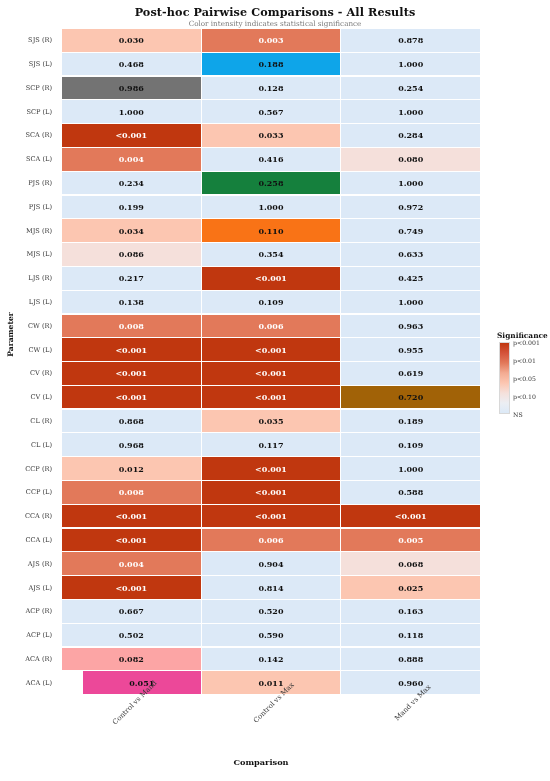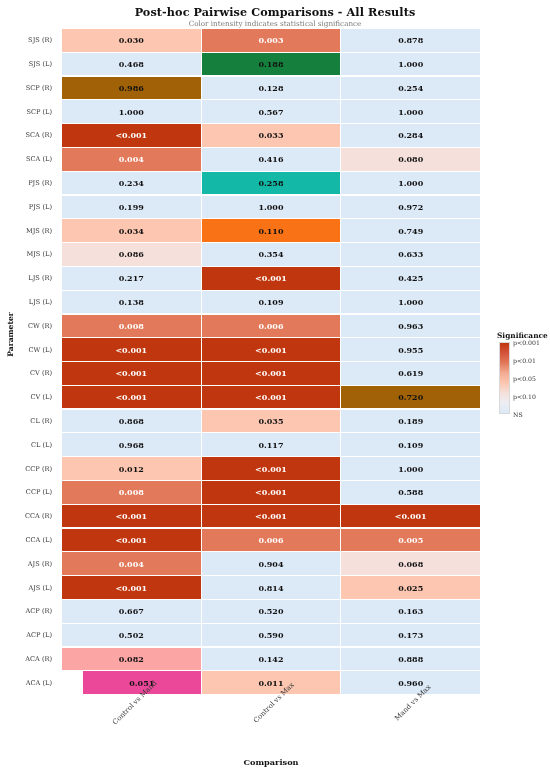--- a/index.html
+++ b/index.html
@@ -108,21 +108,21 @@
     position: absolute;
     left: 50%; top: 6px;
     transform: translateX(-50%) rotate(-45deg);
     transform-origin: center top;
     font-size: 7px;
     color: #3a3a3a;
     white-space: nowrap;
   }
   .xlabel {
     position: absolute;
-    left: 62px; top: 757px;
+    left: 52px; top: 757px;
     width: 418px;
     text-align: center;
     font-size: 8.2px;
     font-weight: bold;
     color: #111111;
   }
 
   
   .legend {
     position: absolute;
@@ -199,36 +199,36 @@
       <div class="rowlabel">ACA (R)</div>
       <div class="rowlabel">ACA (L)</div>
     </div>
 
   <div class="plot">
     <div class="grid" id="grid">
         <div class="cell" style="background: rgb(252, 198, 177);">0.030</div>
         <div class="cell lighttext" style="background: rgb(226, 121, 90);">0.003</div>
         <div class="cell" style="background: rgb(220, 233, 247);">0.878</div>
         <div class="cell" style="background: rgb(220, 233, 247);">0.468</div>
-        <div class="cell" style="background: #15803d;">0.188</div>
-        <div class="cell" style="background: rgb(220, 233, 247);">1.000</div>
-        <div class="cell" style="background: #a16207; text-align: center;">0.986</div>
+        <div class="cell" style="background: #0ea5e9;">0.188</div>
+        <div class="cell" style="background: rgb(220, 233, 247);">1.000</div>
+        <div class="cell" style="background: #737373; text-align: center;">0.986</div>
         <div class="cell" style="background: rgb(220, 233, 247);">0.128</div>
         <div class="cell" style="background: rgb(220, 233, 247);">0.254</div>
         <div class="cell" style="background: rgb(220, 233, 247);">1.000</div>
         <div class="cell" style="background: rgb(220, 233, 247);">0.567</div>
         <div class="cell" style="background: rgb(220, 233, 247);">1.000</div>
         <div class="cell lighttext" style="background: rgb(192, 55, 15);">&lt;0.001</div>
         <div class="cell" style="background: rgb(252, 198, 177);">0.033</div>
         <div class="cell" style="background: rgb(220, 233, 247);">0.284</div>
         <div class="cell lighttext" style="background: rgb(226, 121, 90);">0.004</div>
         <div class="cell" style="background: rgb(220, 233, 247);">0.416</div>
         <div class="cell" style="background: rgb(245, 224, 219);">0.080</div>
         <div class="cell" style="background: rgb(220, 233, 247);">0.234</div>
-        <div class="cell" style="background: #14b8a6;">0.258</div>
+        <div class="cell" style="background: #15803d;">0.258</div>
         <div class="cell" style="background: rgb(220, 233, 247);">1.000</div>
         <div class="cell" style="background: rgb(220, 233, 247);">0.199</div>
         <div class="cell" style="background: rgb(220, 233, 247);">1.000</div>
         <div class="cell" style="background: rgb(220, 233, 247);">0.972</div>
         <div class="cell" style="background: rgb(252, 198, 177);">0.034</div>
         <div class="cell" style="background: #f97316;">0.110</div>
         <div class="cell" style="background: rgb(220, 233, 247);">0.749</div>
         <div class="cell" style="background: rgb(245, 224, 219);">0.086</div>
         <div class="cell" style="background: rgb(220, 233, 247);">0.354</div>
         <div class="cell" style="background: rgb(220, 233, 247); text-align: center;">0.633</div>
@@ -272,21 +272,21 @@
         <div class="cell" style="background: rgb(220, 233, 247);">0.904</div>
         <div class="cell" style="background: rgb(245, 224, 219);">0.068</div>
         <div class="cell lighttext" style="background: rgb(192, 55, 15);">&lt;0.001</div>
         <div class="cell" style="background: rgb(220, 233, 247);">0.814</div>
         <div class="cell" style="background: rgb(252, 198, 177);">0.025</div>
         <div class="cell" style="background: rgb(220, 233, 247);">0.667</div>
         <div class="cell" style="background: rgb(220, 233, 247);">0.520</div>
         <div class="cell" style="background: rgb(220, 233, 247);">0.163</div>
         <div class="cell" style="background: rgb(220, 233, 247);">0.502</div>
         <div class="cell" style="background: rgb(220, 233, 247);">0.590</div>
-        <div class="cell" style="background: rgb(220, 233, 247);">0.173</div>
+        <div class="cell" style="background: rgb(220, 233, 247);">0.118</div>
         <div class="cell" style="background: #fca5a5;">0.082</div>
         <div class="cell" style="background: rgb(220, 233, 247);">0.142</div>
         <div class="cell" style="background: rgb(220, 233, 247);">0.888</div>
         <div class="cell" style="background: #ec4899; margin-left: 21px;">0.051</div>
         <div class="cell" style="background: rgb(252, 198, 177);">0.011</div>
         <div class="cell" style="background: rgb(220, 233, 247);">0.960</div>
       </div>
   </div>
 
   <div class="xticks" id="xticks">

